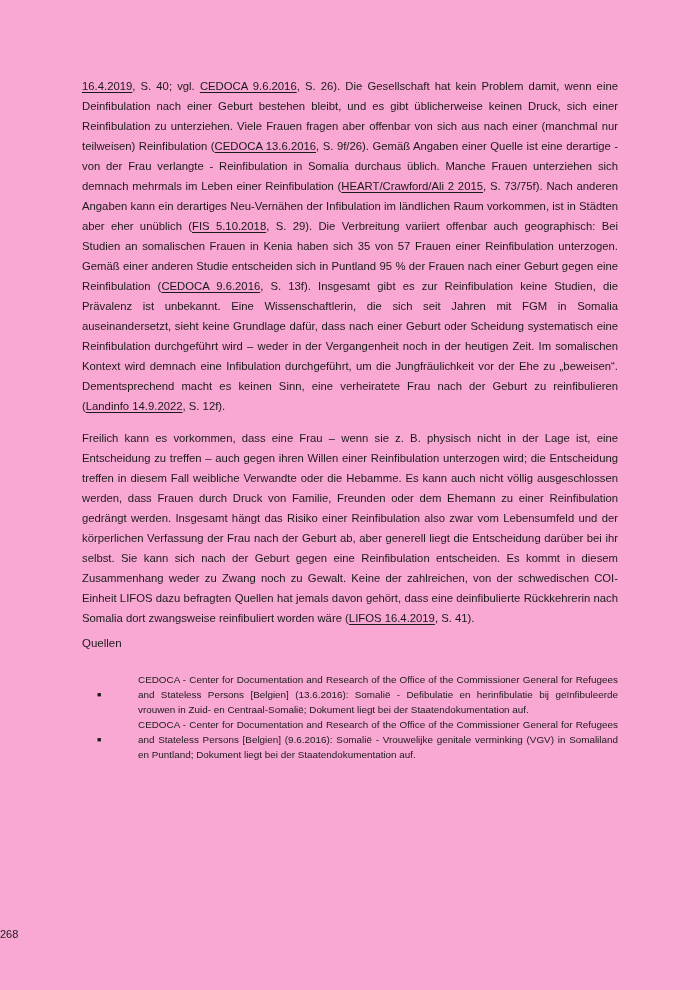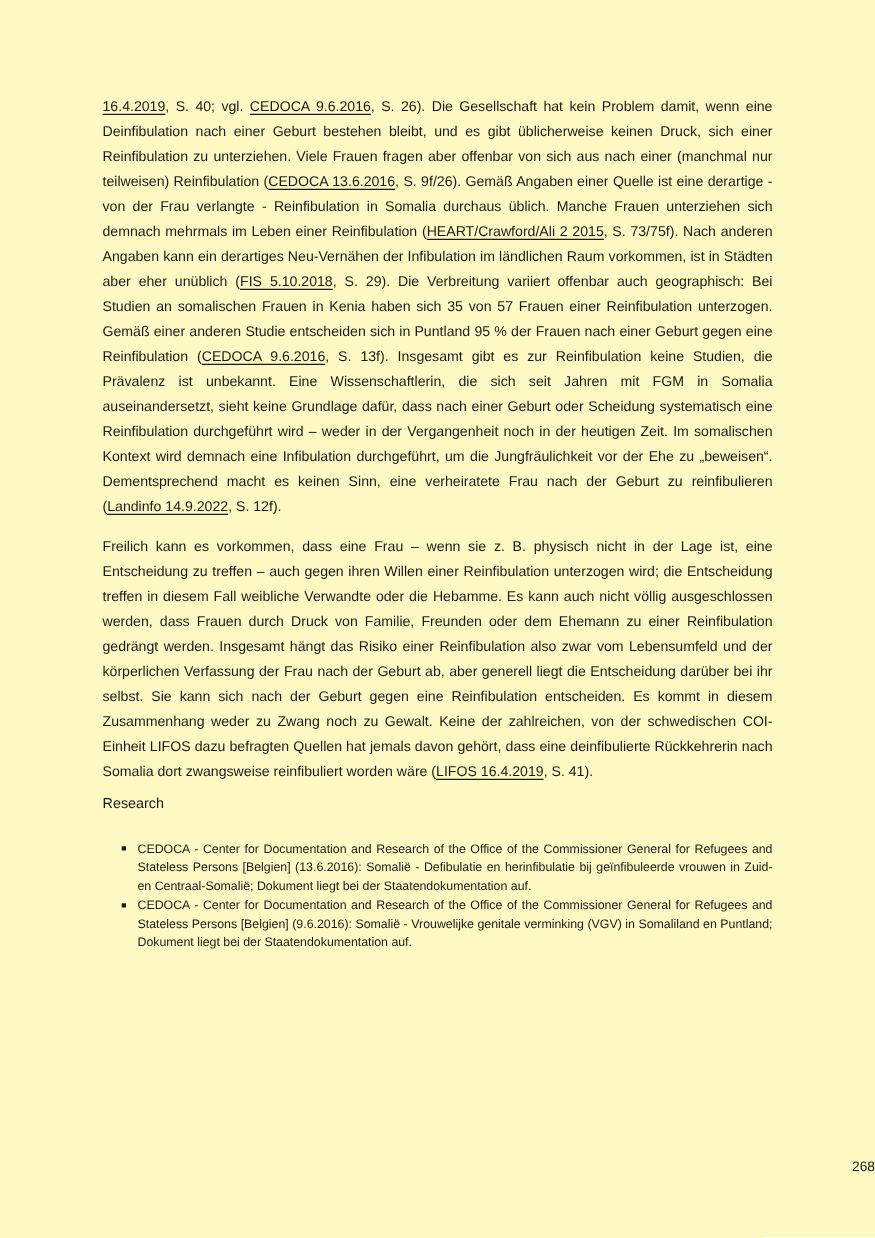--- a/index.html
+++ b/index.html
@@ -4,21 +4,21 @@
 <style>
   html, body {
     margin: 0;
     padding: 0;
     background: #ffffff;
   }
   .page {
     position: relative;
     width: 700px;
     height: 990px;
-    background: #fef9c3;
+    background: #f9a8d4;
     overflow: hidden;
     font-family: "Liberation Sans", "DejaVu Sans", sans-serif;
     color: var(--text-color, #1a1a1a);
   }
   .content {
     position: absolute;
     left: 82px;
     top: 76px;
     width: 536px;
   }
@@ -48,58 +48,59 @@
     font-weight: normal;
     margin: 5px 0 0 0;
     color: var(--text-color, #1a1a1a);
   }
   .sources-list {
     margin-top: 19px;
     padding-left: 15px;
   }
   .source-item {
     display: flex;
-    align-items: flex-start;
+    align-items: center;
+    gap: 28px;
   }
   .source-bullet {
     flex: 0 0 13px;
     width: 13px;
     font-size: 7px;
     line-height: 15px;
     color: var(--text-color, #1a1a1a);
   }
   .source-text {
     flex: 1 1 auto;
     font-size: 9.9px;
     line-height: 15px;
     text-align: justify;
     color: var(--text-color, #1a1a1a);
   }
   .page-number {
     position: absolute;
     top: 927px;
     left: 0;
     width: 100%;
-    text-align: right;
+    text-align: left;
     font-size: 11px;
     line-height: 14px;
     color: var(--text-color, #1a1a1a);
   }
 </style>
 </head>
 <body>
 
 <div class="page">
   <div class="content">
 
     <p class="body-par"><span class="cite-link">16.4.2019</span>, S. 40; vgl. <span class="cite-link">CEDOCA 9.6.2016</span>, S. 26). Die Gesellschaft hat kein Problem damit, wenn eine Deinfibulation nach einer Geburt bestehen bleibt, und es gibt üblicherweise keinen Druck, sich einer Reinfibulation zu unterziehen. Viele Frauen fragen aber offenbar von sich aus nach einer (manchmal nur teilweisen) Reinfibulation (<span class="cite-link">CEDOCA 13.6.2016</span>, S. 9f/26). Gemäß Angaben einer Quelle ist eine derartige - von der Frau verlangte - Reinfibulation in Somalia durchaus üblich. Manche Frauen unterziehen sich demnach mehrmals im Leben einer Reinfibulation (<span class="cite-link">HEART/Crawford/Ali 2 2015</span>, S. 73/75f). Nach anderen Angaben kann ein derartiges Neu-Vernähen der Infibulation im ländlichen Raum vorkommen, ist in Städten aber eher unüblich (<span class="cite-link">FIS 5.10.2018</span>, S. 29). Die Verbreitung variiert offenbar auch geographisch: Bei Studien an somalischen Frauen in Kenia haben sich 35 von 57 Frauen einer Reinfibulation unterzogen. Gemäß einer anderen Studie entscheiden sich in Puntland 95 % der Frauen nach einer Geburt gegen eine Reinfibulation (<span class="cite-link">CEDOCA 9.6.2016</span>, S. 13f). Insgesamt gibt es zur Reinfibulation keine Studien, die Prävalenz ist unbekannt. Eine Wissenschaftlerin, die sich seit Jahren mit FGM in Somalia auseinandersetzt, sieht keine Grundlage dafür, dass nach einer Geburt oder Scheidung systematisch eine Reinfibulation durchgeführt wird – weder in der Vergangenheit noch in der heutigen Zeit. Im somalischen Kontext wird demnach eine Infibulation durchgeführt, um die Jungfräulichkeit vor der Ehe zu „beweisen“. Dementsprechend macht es keinen Sinn, eine verheiratete Frau nach der Geburt zu reinfibulieren (<span class="cite-link">Landinfo 14.9.2022</span>, S. 12f).</p>
 
     <p class="body-par">Freilich kann es vorkommen, dass eine Frau – wenn sie z. B. physisch nicht in der Lage ist, eine Entscheidung zu treffen – auch gegen ihren Willen einer Reinfibulation unterzogen wird; die Entscheidung treffen in diesem Fall weibliche Verwandte oder die Hebamme. Es kann auch nicht völlig ausgeschlossen werden, dass Frauen durch Druck von Familie, Freunden oder dem Ehemann zu einer Reinfibulation gedrängt werden. Insgesamt hängt das Risiko einer Reinfibulation also zwar vom Lebensumfeld und der körperlichen Verfassung der Frau nach der Geburt ab, aber generell liegt die Entscheidung darüber bei ihr selbst. Sie kann sich nach der Geburt gegen eine Reinfibulation entscheiden. Es kommt in diesem Zusammenhang weder zu Zwang noch zu Gewalt. Keine der zahlreichen, von der schwedischen COI-Einheit LIFOS dazu befragten Quellen hat jemals davon gehört, dass eine deinfibulierte Rückkehrerin nach Somalia dort zwangsweise reinfibuliert worden wäre (<span class="cite-link">LIFOS 16.4.2019</span>, S. 41).</p>
 
-    <h2 class="sources-heading">Research</h2>
+    <h2 class="sources-heading">Quellen</h2>
 
     <div class="sources-list">
 
       <div class="source-item">
         <span class="source-bullet">■</span>
         <div class="source-text">CEDOCA - Center for Documentation and Research of the Office of the Commissioner General for Refugees and Stateless Persons [Belgien] (13.6.2016): Somalië - Defibulatie en herinfibulatie bij geïnfibuleerde vrouwen in Zuid- en Centraal-Somalië; Dokument liegt bei der Staatendokumentation auf.</div>
       </div>
 
       <div class="source-item">
         <span class="source-bullet">■</span>

